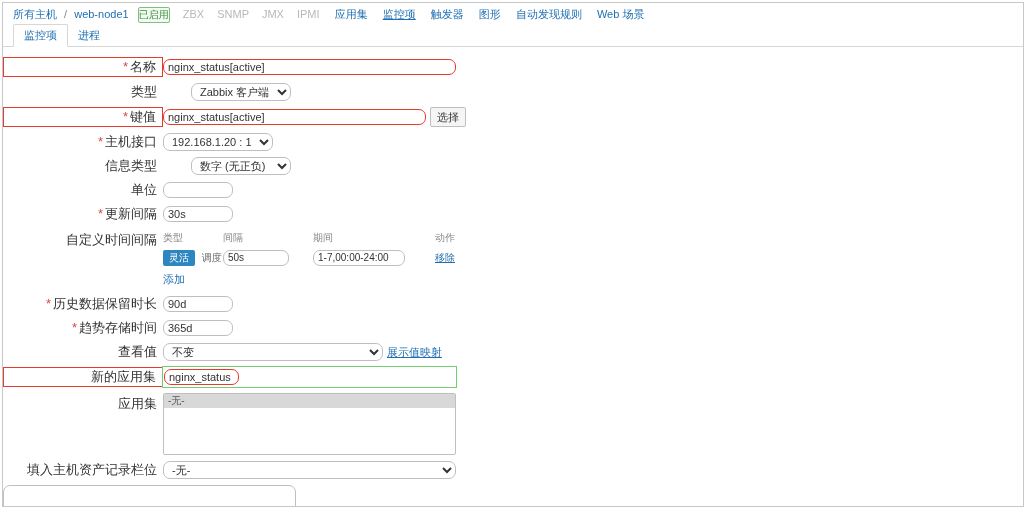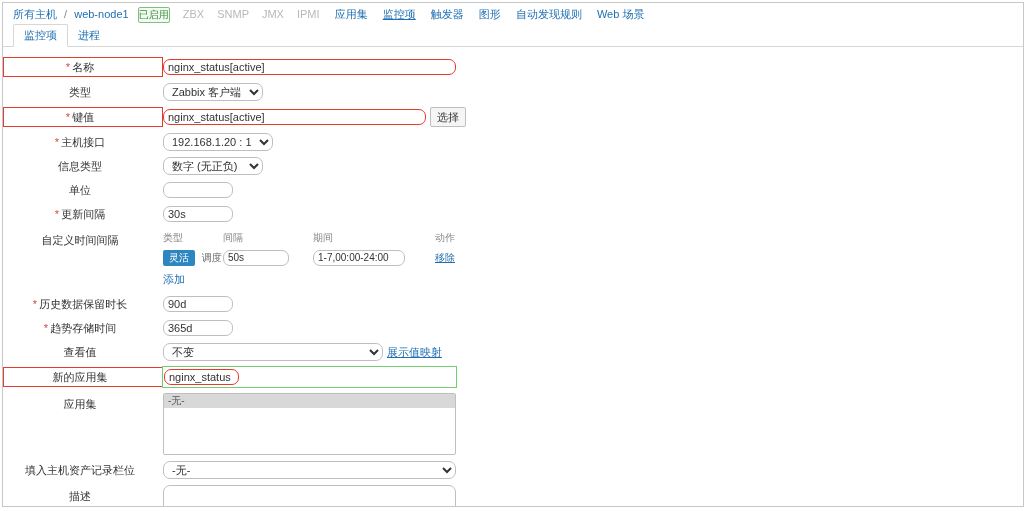--- a/index.html
+++ b/index.html
@@ -71,44 +71,44 @@
     padding-top: 10px;
   }
   .row {
     display: flex;
     align-items: center;
     margin-bottom: 6px;
     line-height: 18px;
   }
   .lbl {
     width: 160px;
-    text-align: center;
+    text-align: right;
     padding-right: 6px;
     color: #333;
-    font-size: 11px;
+    font-size: 13px;
     white-space: nowrap;
   }
   .lbl .req { color: #d64949; margin-right: 2px; }
   .ctrl { flex: 1; display: flex; align-items: center; }
 
   input[type=text], select, textarea {
     border: 1px solid #bfbfbf;
     border-radius: 7px;
     font-size: 11px;
     padding: 1px 4px;
     background: #fff;
     color: #333;
     font-family: inherit;
   }
   select { height: 18px; }
   textarea { resize: none; }
 
   .w-long { width: 293px; }
   .w-short{ width: 70px; }
-  .w-select-med { width: 100px; }
+  .w-select-med { width: 100px; margin-left: 28px; }
   .w-select-lg  { width: 110px; }
   .w-textarea   { width: 293px; height: 60px; }
   .w-select-wide{ width: 220px; }
   .w-app-input  { width: 75px; }
 
   .btn {
     display: inline-block;
     border: 1px solid #bfbfbf;
     background: #f5f5f5;
     padding: 1px 10px;
@@ -305,20 +305,19 @@
     </div>
 
     <div class="row">
       <div class="lbl">填入主机资产记录栏位</div>
       <div class="ctrl">
           <select style="width:293px"><option>-无-</option></select>
         </div>
     </div>
 
     <div class="row" style="align-items:flex-start">
-      <div class="lbl" style="padding-top:2px">描述</div>
       <div class="ctrl">
           <textarea class="w-textarea" style=""></textarea>
         </div>
     </div>
 
   </div>
 </div>
 
 </body></html>

